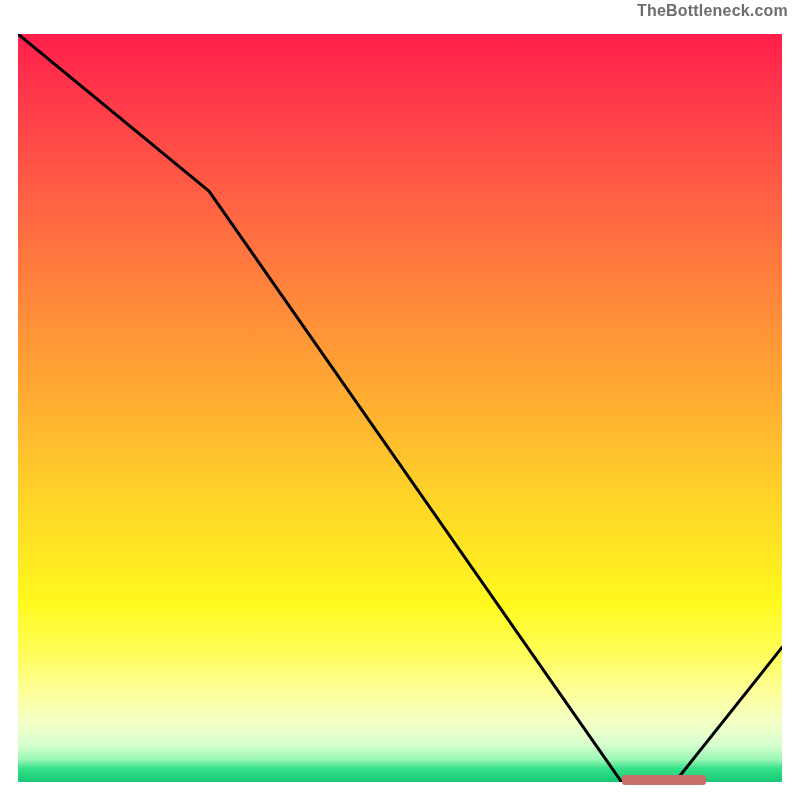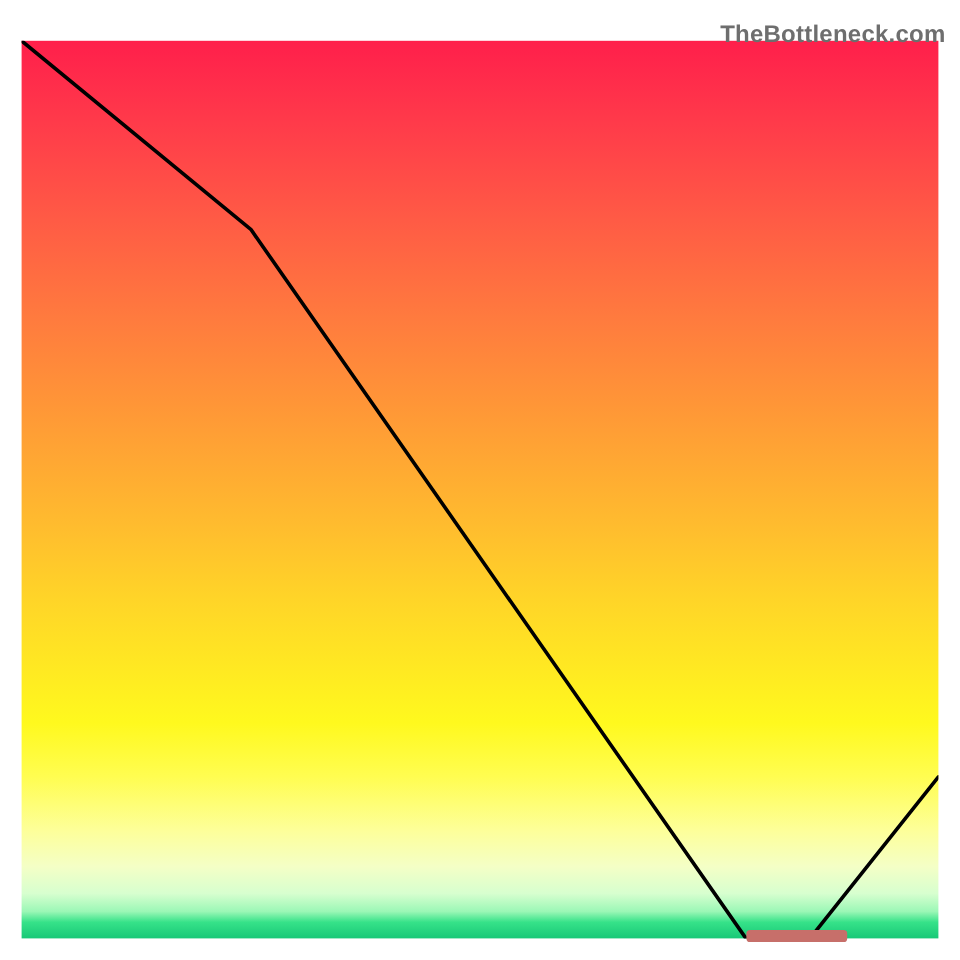--- a/index.html
+++ b/index.html
@@ -11,23 +11,23 @@
     background: #fff;
     font-family: Arial, Helvetica, sans-serif;
   }
   .wrap {
     position: relative;
     width: 800px;
     height: 800px;
   }
   .watermark {
     position: absolute;
-    top: 18px;
+    top: 2px;
     right: 12px;
-    font-size: 20px;
+    font-size: 16px;
     font-weight: 600;
     color: #6e6e6e;
     letter-spacing: 0.2px;
     z-index: 4;
     pointer-events: none;
   }
   .chart-bg {
     position: absolute;
     top: 34px;
     left: 18px;

